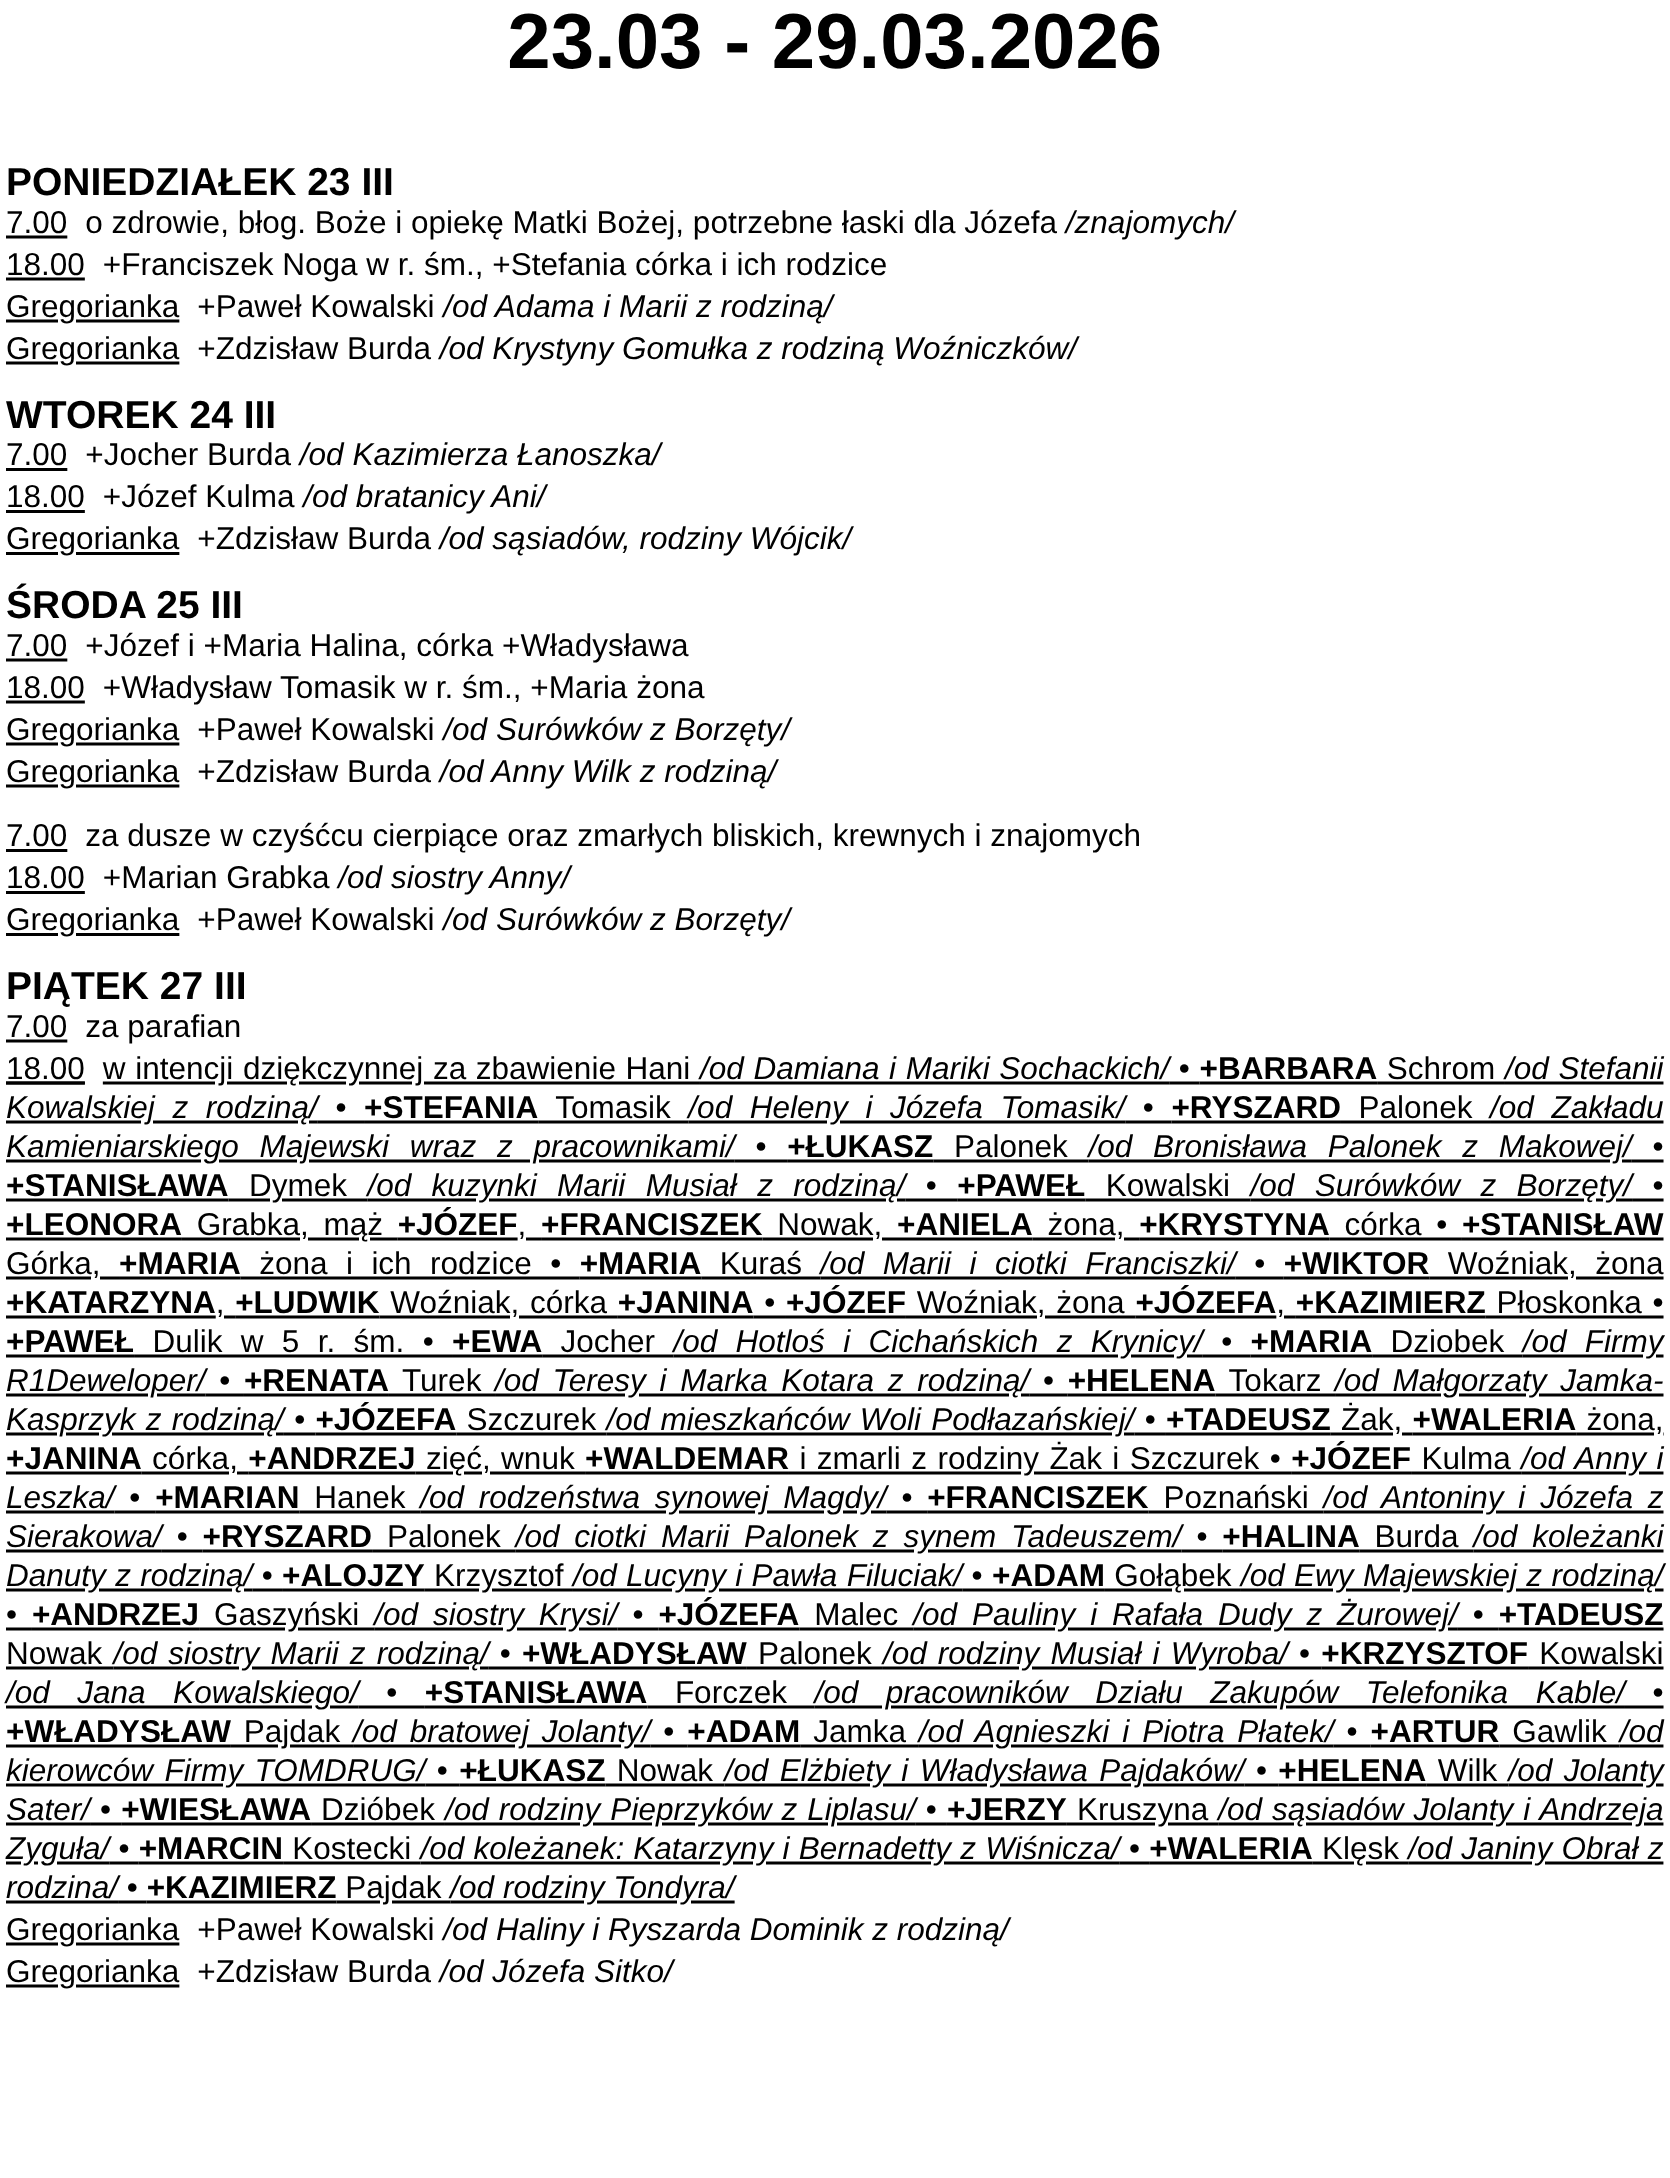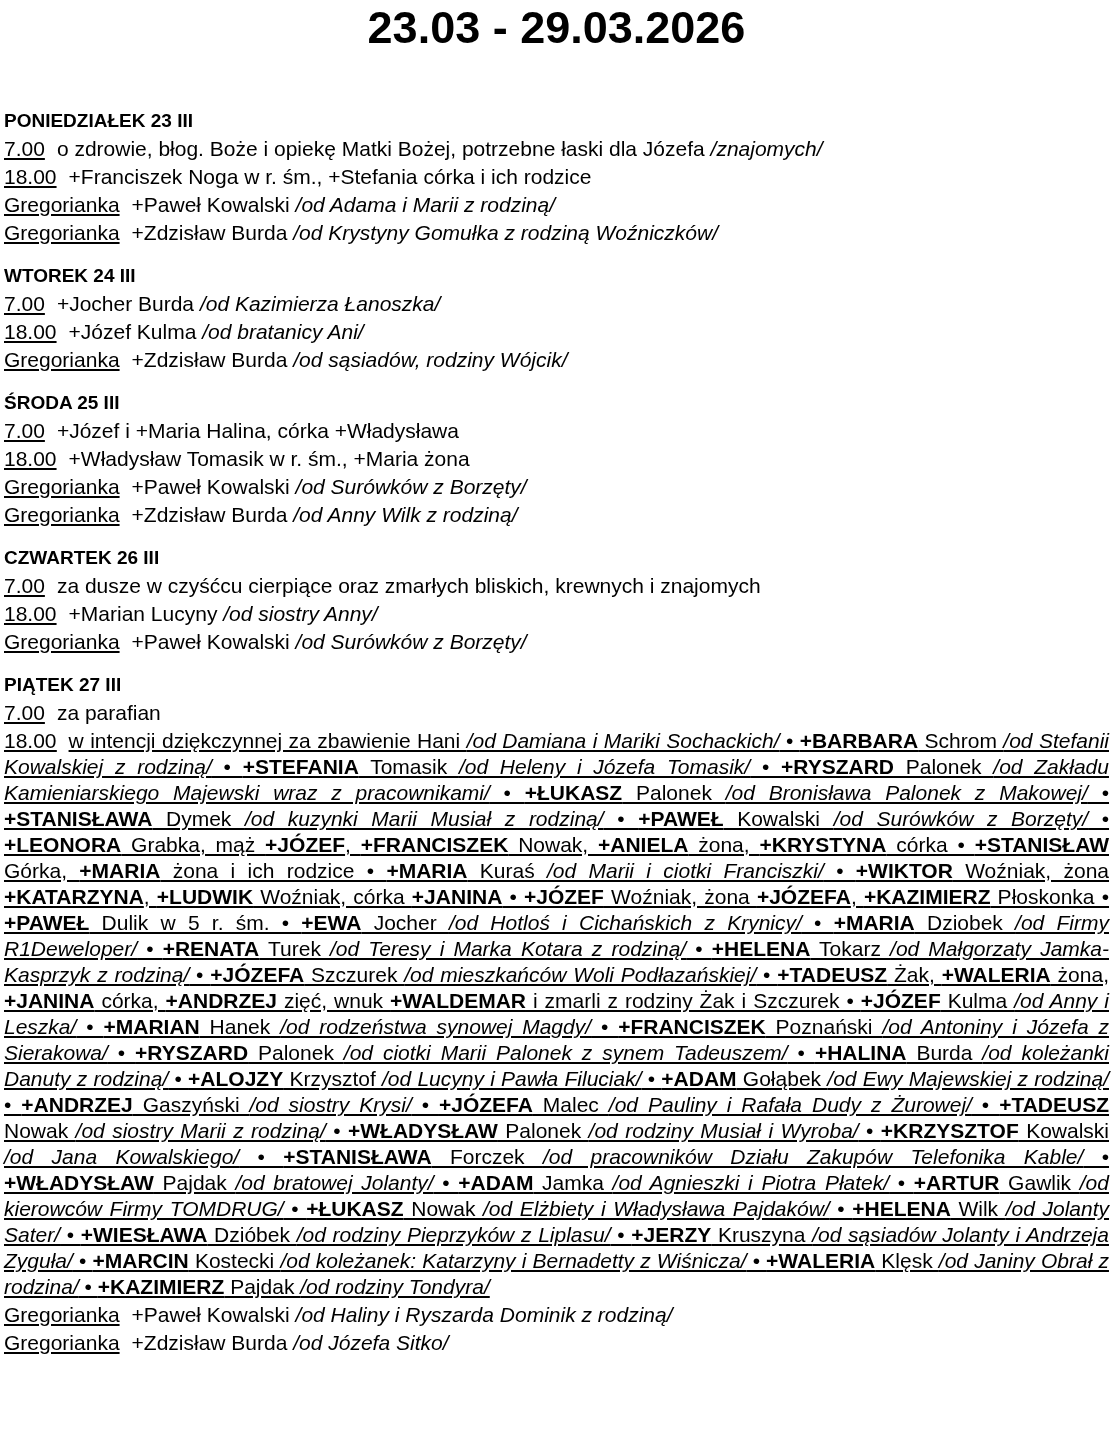--- a/index.html
+++ b/index.html
@@ -4,28 +4,28 @@
 <style>
   html, body { margin: 0; padding: 0; background: #ffffff; }
   body {
     width: 1113px; height: 1452px; overflow: hidden;
     font-family: "Liberation Sans", "DejaVu Sans", sans-serif;
     color: #000; -webkit-font-smoothing: antialiased;
   }
   .page { padding: 0 4px 0 4px; }
   h1.title {
     margin: 3px 0 0 0;
-    font-size: 45px; font-weight: bold; line-height: 50px;
+    font-size: 52px; font-weight: bold; line-height: 50px;
     text-align: center; letter-spacing: 0;
   }
   .schedule { margin-top: 55px; }
   section.day { margin-bottom: 17px; }
   h2.day-header {
     margin: 0 0 2px 0;
-    font-size: 19px; font-weight: bold; line-height: 26px;
+    font-size: 26px; font-weight: bold; line-height: 26px;
   }
   p.entry {
     margin: 0 0 2px 0;
     font-size: 21px; line-height: 26px;
   }
   p.entry.justify { text-align: justify; text-decoration: underline; }
   .label { text-decoration: underline; margin-right: 12px; }
   .it { font-style: italic; }
   .bd { font-weight: bold; }
   .nm { font-style: normal; font-weight: normal; }
@@ -50,23 +50,22 @@
         <p class="entry"><span class="label">Gregorianka</span><span class="nm">+Zdzisław Burda </span><span class="it">/od sąsiadów, rodziny Wójcik/</span></p>
       </section>
       <section class="day">
         <h2 class="day-header">ŚRODA 25 III</h2>
         <p class="entry"><span class="label">7.00</span><span class="nm">+Józef i +Maria Halina, córka +Władysława</span></p>
         <p class="entry"><span class="label">18.00</span><span class="nm">+Władysław Tomasik w r. śm., +Maria żona</span></p>
         <p class="entry"><span class="label">Gregorianka</span><span class="nm">+Paweł Kowalski </span><span class="it">/od Surówków z Borzęty/</span></p>
         <p class="entry"><span class="label">Gregorianka</span><span class="nm">+Zdzisław Burda </span><span class="it">/od Anny Wilk z rodziną/</span></p>
       </section>
       <section class="day">
-        <h2 class="day-header">CZWARTEK 26 III</h2>
         <p class="entry"><span class="label">7.00</span><span class="nm">za dusze w czyśćcu cierpiące oraz zmarłych bliskich, krewnych i znajomych</span></p>
-        <p class="entry"><span class="label">18.00</span><span class="nm">+Marian Lucyny </span><span class="it">/od siostry Anny/</span></p>
+        <p class="entry"><span class="label">18.00</span><span class="nm">+Marian Grabka </span><span class="it">/od siostry Anny/</span></p>
         <p class="entry"><span class="label">Gregorianka</span><span class="nm">+Paweł Kowalski </span><span class="it">/od Surówków z Borzęty/</span></p>
       </section>
       <section class="day">
         <h2 class="day-header">PIĄTEK 27 III</h2>
         <p class="entry"><span class="label">7.00</span><span class="nm">za parafian</span></p>
         <p class="entry justify"><span class="label">18.00</span><span class="nm">w intencji dziękczynnej za zbawienie Hani </span><span class="it">/od Damiana i Mariki Sochackich/</span><span class="nm"> • </span><span class="bd">+BARBARA</span><span class="nm"> Schrom </span><span class="it">/od Stefanii Kowalskiej z rodziną/</span><span class="nm"> • </span><span class="bd">+STEFANIA</span><span class="nm"> Tomasik </span><span class="it">/od Heleny i Józefa Tomasik/</span><span class="nm"> • </span><span class="bd">+RYSZARD</span><span class="nm"> Palonek </span><span class="it">/od Zakładu Kamieniarskiego Majewski wraz z pracownikami/</span><span class="nm"> • </span><span class="bd">+ŁUKASZ</span><span class="nm"> Palonek </span><span class="it">/od Bronisława Palonek z Makowej/</span><span class="nm"> • </span><span class="bd">+STANISŁAWA</span><span class="nm"> Dymek </span><span class="it">/od kuzynki Marii Musiał z rodziną/</span><span class="nm"> • </span><span class="bd">+PAWEŁ</span><span class="nm"> Kowalski </span><span class="it">/od Surówków z Borzęty/</span><span class="nm"> • </span><span class="bd">+LEONORA</span><span class="nm"> Grabka, mąż </span><span class="bd">+JÓZEF</span><span class="nm">, </span><span class="bd">+FRANCISZEK</span><span class="nm"> Nowak, </span><span class="bd">+ANIELA</span><span class="nm"> żona, </span><span class="bd">+KRYSTYNA</span><span class="nm"> córka • </span><span class="bd">+STANISŁAW</span><span class="nm"> Górka, </span><span class="bd">+MARIA</span><span class="nm"> żona i ich rodzice • </span><span class="bd">+MARIA</span><span class="nm"> Kuraś </span><span class="it">/od Marii i ciotki Franciszki/</span><span class="nm"> • </span><span class="bd">+WIKTOR</span><span class="nm"> Woźniak, żona </span><span class="bd">+KATARZYNA</span><span class="nm">, </span><span class="bd">+LUDWIK</span><span class="nm"> Woźniak, córka </span><span class="bd">+JANINA</span><span class="nm"> • </span><span class="bd">+JÓZEF</span><span class="nm"> Woźniak, żona </span><span class="bd">+JÓZEFA</span><span class="nm">, </span><span class="bd">+KAZIMIERZ</span><span class="nm"> Płoskonka • </span><span class="bd">+PAWEŁ</span><span class="nm"> Dulik w 5 r. śm. • </span><span class="bd">+EWA</span><span class="nm"> Jocher </span><span class="it">/od Hotloś i Cichańskich z Krynicy/</span><span class="nm"> • </span><span class="bd">+MARIA</span><span class="nm"> Dziobek </span><span class="it">/od Firmy R1Deweloper/</span><span class="nm"> • </span><span class="bd">+RENATA</span><span class="nm"> Turek </span><span class="it">/od Teresy i Marka Kotara z rodziną/</span><span class="nm"> • </span><span class="bd">+HELENA</span><span class="nm"> Tokarz </span><span class="it">/od Małgorzaty Jamka-Kasprzyk z rodziną/</span><span class="nm"> • </span><span class="bd">+JÓZEFA</span><span class="nm"> Szczurek </span><span class="it">/od mieszkańców Woli Podłazańskiej/</span><span class="nm"> • </span><span class="bd">+TADEUSZ</span><span class="nm"> Żak, </span><span class="bd">+WALERIA</span><span class="nm"> żona, </span><span class="bd">+JANINA</span><span class="nm"> córka, </span><span class="bd">+ANDRZEJ</span><span class="nm"> zięć, wnuk </span><span class="bd">+WALDEMAR</span><span class="nm"> i zmarli z rodziny Żak i Szczurek • </span><span class="bd">+JÓZEF</span><span class="nm"> Kulma </span><span class="it">/od Anny i Leszka/</span><span class="nm"> • </span><span class="bd">+MARIAN</span><span class="nm"> Hanek </span><span class="it">/od rodzeństwa synowej Magdy/</span><span class="nm"> • </span><span class="bd">+FRANCISZEK</span><span class="nm"> Poznański </span><span class="it">/od Antoniny i Józefa z Sierakowa/</span><span class="nm"> • </span><span class="bd">+RYSZARD</span><span class="nm"> Palonek </span><span class="it">/od ciotki Marii Palonek z synem Tadeuszem/</span><span class="nm"> • </span><span class="bd">+HALINA</span><span class="nm"> Burda </span><span class="it">/od koleżanki Danuty z rodziną/</span><span class="nm"> • </span><span class="bd">+ALOJZY</span><span class="nm"> Krzysztof </span><span class="it">/od Lucyny i Pawła Filuciak/</span><span class="nm"> • </span><span class="bd">+ADAM</span><span class="nm"> Gołąbek </span><span class="it">/od Ewy Majewskiej z rodziną/</span><span class="nm"> • </span><span class="bd">+ANDRZEJ</span><span class="nm"> Gaszyński </span><span class="it">/od siostry Krysi/</span><span class="nm"> • </span><span class="bd">+JÓZEFA</span><span class="nm"> Malec </span><span class="it">/od Pauliny i Rafała Dudy z Żurowej/</span><span class="nm"> • </span><span class="bd">+TADEUSZ</span><span class="nm"> Nowak </span><span class="it">/od siostry Marii z rodziną/</span><span class="nm"> • </span><span class="bd">+WŁADYSŁAW</span><span class="nm"> Palonek </span><span class="it">/od rodziny Musiał i Wyroba/</span><span class="nm"> • </span><span class="bd">+KRZYSZTOF</span><span class="nm"> Kowalski </span><span class="it">/od Jana Kowalskiego/</span><span class="nm"> • </span><span class="bd">+STANISŁAWA</span><span class="nm"> Forczek </span><span class="it">/od pracowników Działu Zakupów Telefonika Kable/</span><span class="nm"> • </span><span class="bd">+WŁADYSŁAW</span><span class="nm"> Pajdak </span><span class="it">/od bratowej Jolanty/</span><span class="nm"> • </span><span class="bd">+ADAM</span><span class="nm"> Jamka </span><span class="it">/od Agnieszki i Piotra Płatek/</span><span class="nm"> • </span><span class="bd">+ARTUR</span><span class="nm"> Gawlik </span><span class="it">/od kierowców Firmy TOMDRUG/</span><span class="nm"> • </span><span class="bd">+ŁUKASZ</span><span class="nm"> Nowak </span><span class="it">/od Elżbiety i Władysława Pajdaków/</span><span class="nm"> • </span><span class="bd">+HELENA</span><span class="nm"> Wilk </span><span class="it">/od Jolanty Sater/</span><span class="nm"> • </span><span class="bd">+WIESŁAWA</span><span class="nm"> Dzióbek </span><span class="it">/od rodziny Pieprzyków z Liplasu/</span><span class="nm"> • </span><span class="bd">+JERZY</span><span class="nm"> Kruszyna </span><span class="it">/od sąsiadów Jolanty i Andrzeja Zyguła/</span><span class="nm"> • </span><span class="bd">+MARCIN</span><span class="nm"> Kostecki </span><span class="it">/od koleżanek: Katarzyny i Bernadetty z Wiśnicza/</span><span class="nm"> • </span><span class="bd">+WALERIA</span><span class="nm"> Klęsk </span><span class="it">/od Janiny Obrał z rodzina/</span><span class="nm"> • </span><span class="bd">+KAZIMIERZ</span><span class="nm"> Pajdak </span><span class="it">/od rodziny Tondyra/</span></p>
         <p class="entry"><span class="label">Gregorianka</span><span class="nm">+Paweł Kowalski </span><span class="it">/od Haliny i Ryszarda Dominik z rodziną/</span></p>
         <p class="entry"><span class="label">Gregorianka</span><span class="nm">+Zdzisław Burda </span><span class="it">/od Józefa Sitko/</span></p>
       </section>
     </div>

